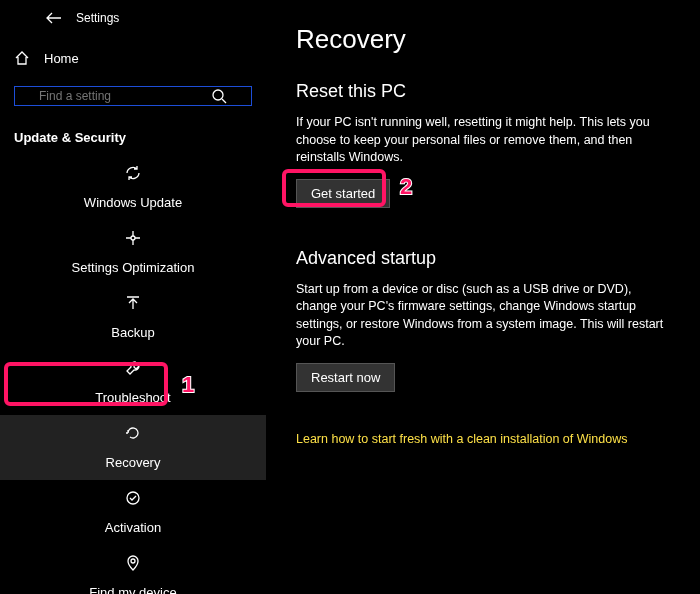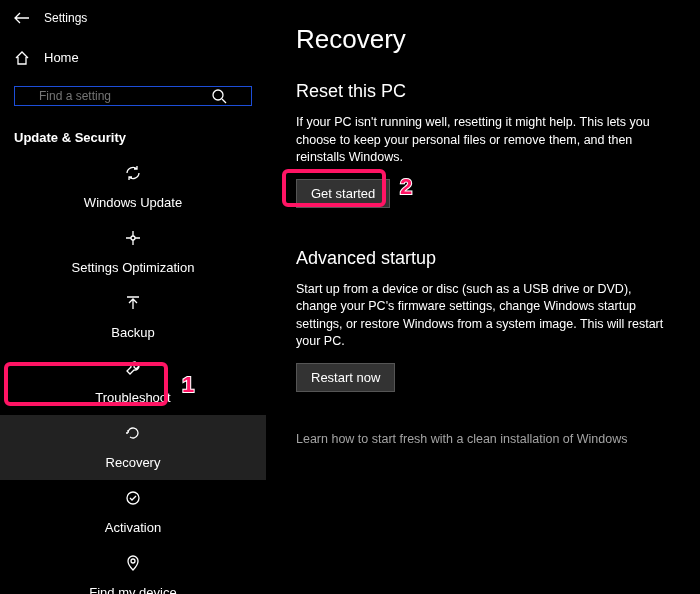--- a/index.html
+++ b/index.html
@@ -17,24 +17,26 @@
   width: 266px;
   background: #000;
   padding-top: 6px;
   flex-shrink: 0;
 }
 .top-row {
   display: flex;
   align-items: center;
   gap: 14px;
   padding: 4px 14px 14px 14px;
+  margin-left: 32px;
 }
 .top-title { font-size: 12px; }
 .home-row {
   display: flex;
+  align-items: center;
   gap: 14px;
   padding: 10px 14px;
   cursor: pointer;
 }
 .search-box {
   margin: 10px 14px;
   border: 1px solid #1d4ed8;
   height: 20px;
   display: flex;
   align-items: center;
@@ -96,21 +98,21 @@
 .btn {
   background: #333;
   border: 1px solid #555;
   color: #fff;
   padding: 6px 14px;
   font-size: 13px;
   cursor: pointer;
   margin-bottom: 40px;
   display: inline-block;
 }
-.link { color: #a3a3a3; font-size: 12.5px; cursor: pointer; }
+.link { color: #fde047; font-size: 12.5px; cursor: pointer; }
 </style>
 </head>
 <body>
 
 <div class="sidebar">
   <div class="top-row">
     <span class="nav-icon">
       <svg viewBox="0 0 16 16">
           <path d="M15 8H1M6 3 1 8l5 5"></path>
         </svg>

